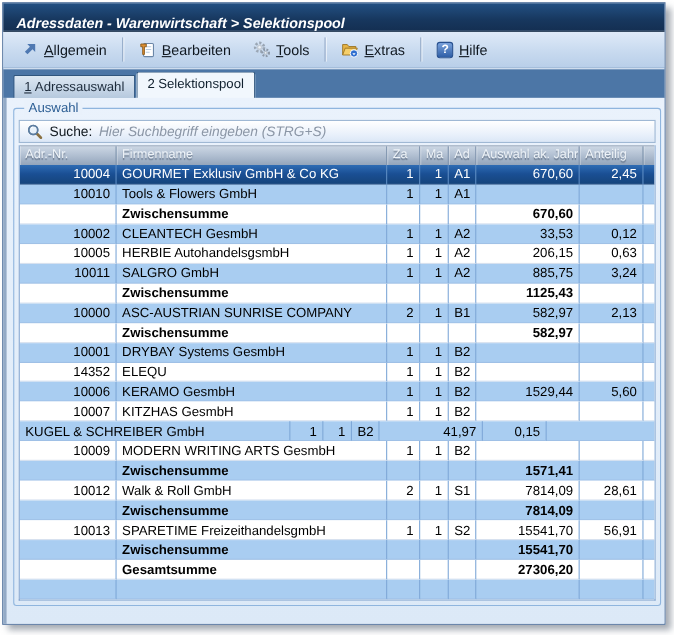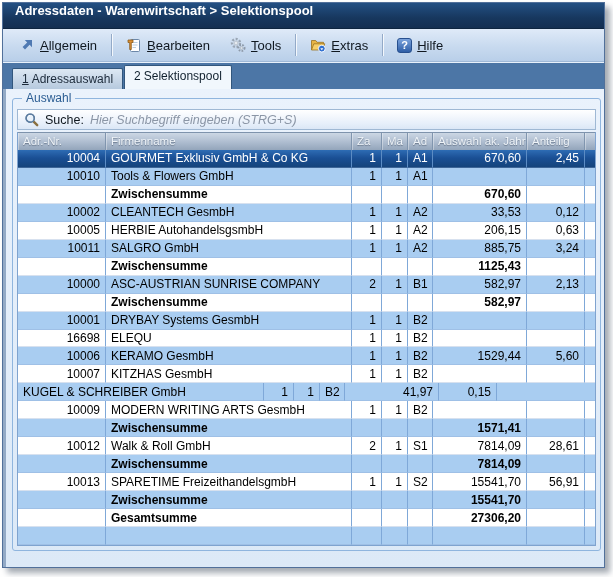--- a/index.html
+++ b/index.html
@@ -11,22 +11,23 @@
     border:1px solid #51709a; background:#e7f0fa;
     box-shadow:5px 5px 6px rgba(90,100,115,.55);
     display:flex; flex-direction:column;
   }
 
   
   .titlebar {
     height:26px; flex:0 0 26px;
     background:linear-gradient(180deg,#235083 0%, #17375e 60%, #142f52 100%);
     color:#fff; font-weight:bold; font-size:13px;
-    display:flex; align-items:flex-start; padding-left:12px;
+    display:flex; align-items:flex-end; padding-left:12px;
     border-bottom:1px solid #0e2540;
+    font-style:italic;
   }
 
   
   .toolbar {
     height:33px; flex:0 0 33px;
     background:linear-gradient(180deg,#dfeaf8 0%, #c8daef 55%, #b9cfe9 100%);
     border-bottom:1px solid #9fb9d8;
     display:flex; align-items:center; padding:0 6px;
   }
   .tbtn {
@@ -333,21 +334,21 @@
     <div class="cell num c-adr">10001</div>
     <div class="cell c-name">DRYBAY Systems GesmbH</div>
     <div class="cell num c-za">1</div>
     <div class="cell num c-ma">1</div>
     <div class="cell c-ad">B2</div>
     <div class="cell num c-um"></div>
     <div class="cell num c-an"></div>
     <div class="cell c-blank"></div>
   </div>
             <div class="row white">
-    <div class="cell num c-adr">16698</div>
+    <div class="cell num c-adr">14352</div>
     <div class="cell c-name">ELEQU</div>
     <div class="cell num c-za">1</div>
     <div class="cell num c-ma">1</div>
     <div class="cell c-ad">B2</div>
     <div class="cell num c-um"></div>
     <div class="cell num c-an"></div>
     <div class="cell c-blank"></div>
   </div>
             <div class="row blue">
     <div class="cell num c-adr">10006</div>

